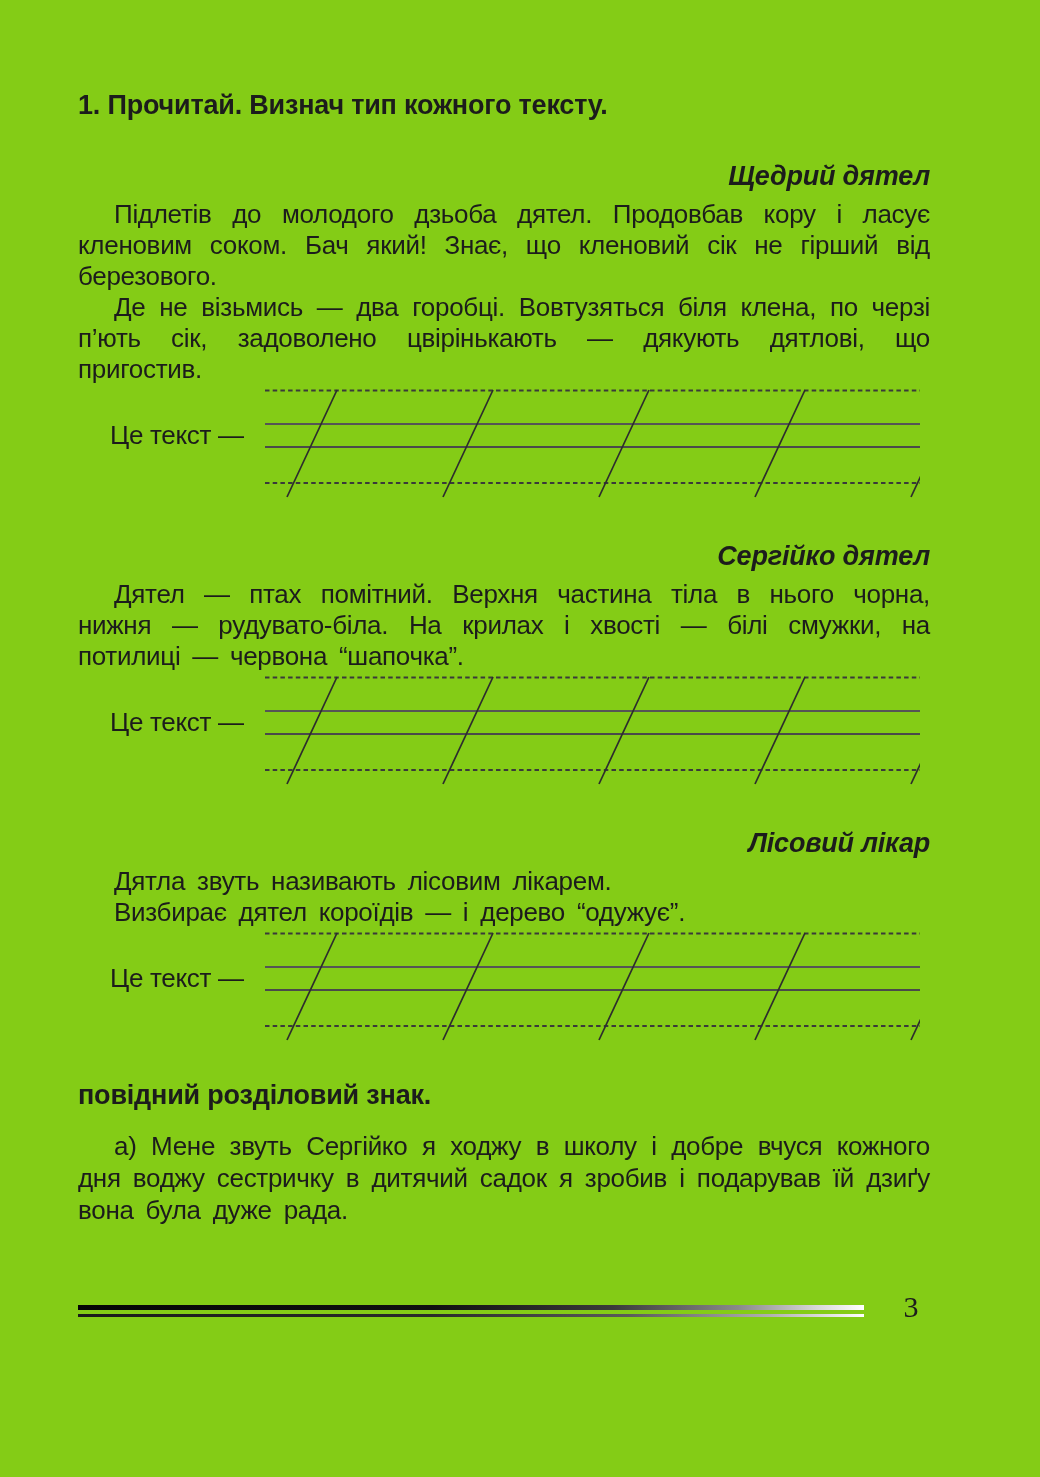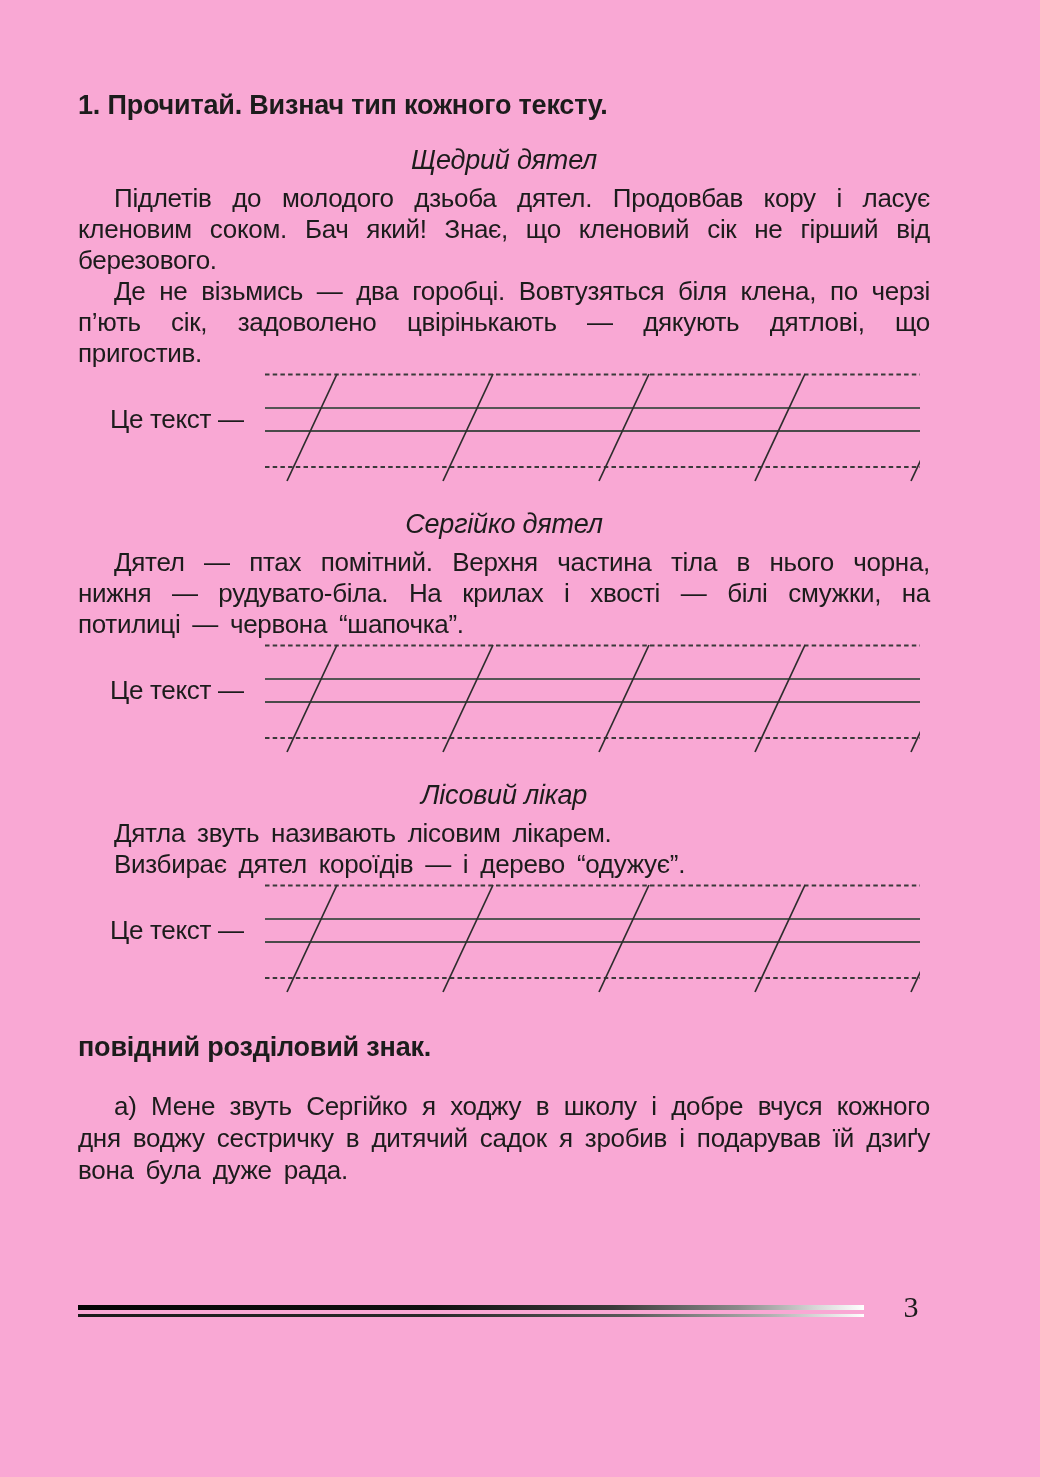--- a/index.html
+++ b/index.html
@@ -1,44 +1,44 @@
 <!DOCTYPE html>
 <html><head>
 <meta charset="utf-8">
 <style>
   html, body { margin: 0; padding: 0; background: #ffffff; }
   .page {
     position: relative;
     width: 1040px;
     height: 1477px;
-    background: #f9a8d4;
+    background: #84cc16;
     font-family: "Liberation Sans", sans-serif;
     color: #1c1c1c;
     overflow: hidden;
   }
   .content {
     position: absolute;
     left: 78px;
     top: 0;
     width: 852px;
     padding-top: 90px;
   }
   .task-heading {
     font-size: 27px;
     font-weight: bold;
     line-height: 31px;
     letter-spacing: -0.2px;
   }
   .text-title {
     font-size: 27px;
-    font-weight: normal;
+    font-weight: bold;
     font-style: italic;
-    text-align: center;
+    text-align: right;
     line-height: 31px;
-    margin-top: 24px;
+    margin-top: 40px;
     margin-bottom: 7px;
     letter-spacing: -0.2px;
   }
   .para {
     font-size: 26px;
     line-height: 31px;
     text-align: justify;
     text-indent: 36px;
     word-spacing: 5px;
     letter-spacing: -0.3px;
@@ -65,21 +65,21 @@
     font-size: 27px;
     font-weight: bold;
     line-height: 34px;
     letter-spacing: -0.2px;
   }
   .h2-line.justify-full {
     text-align: justify;
     text-align-last: justify;
   }
   .task2-item {
-    margin-top: 26px;
+    margin-top: 18px;
     font-size: 26px;
     line-height: 32px;
     text-align: justify;
     text-indent: 36px;
     word-spacing: 5px;
     letter-spacing: -0.3px;
   }
   .footer {
     position: absolute;
     left: 78px;

